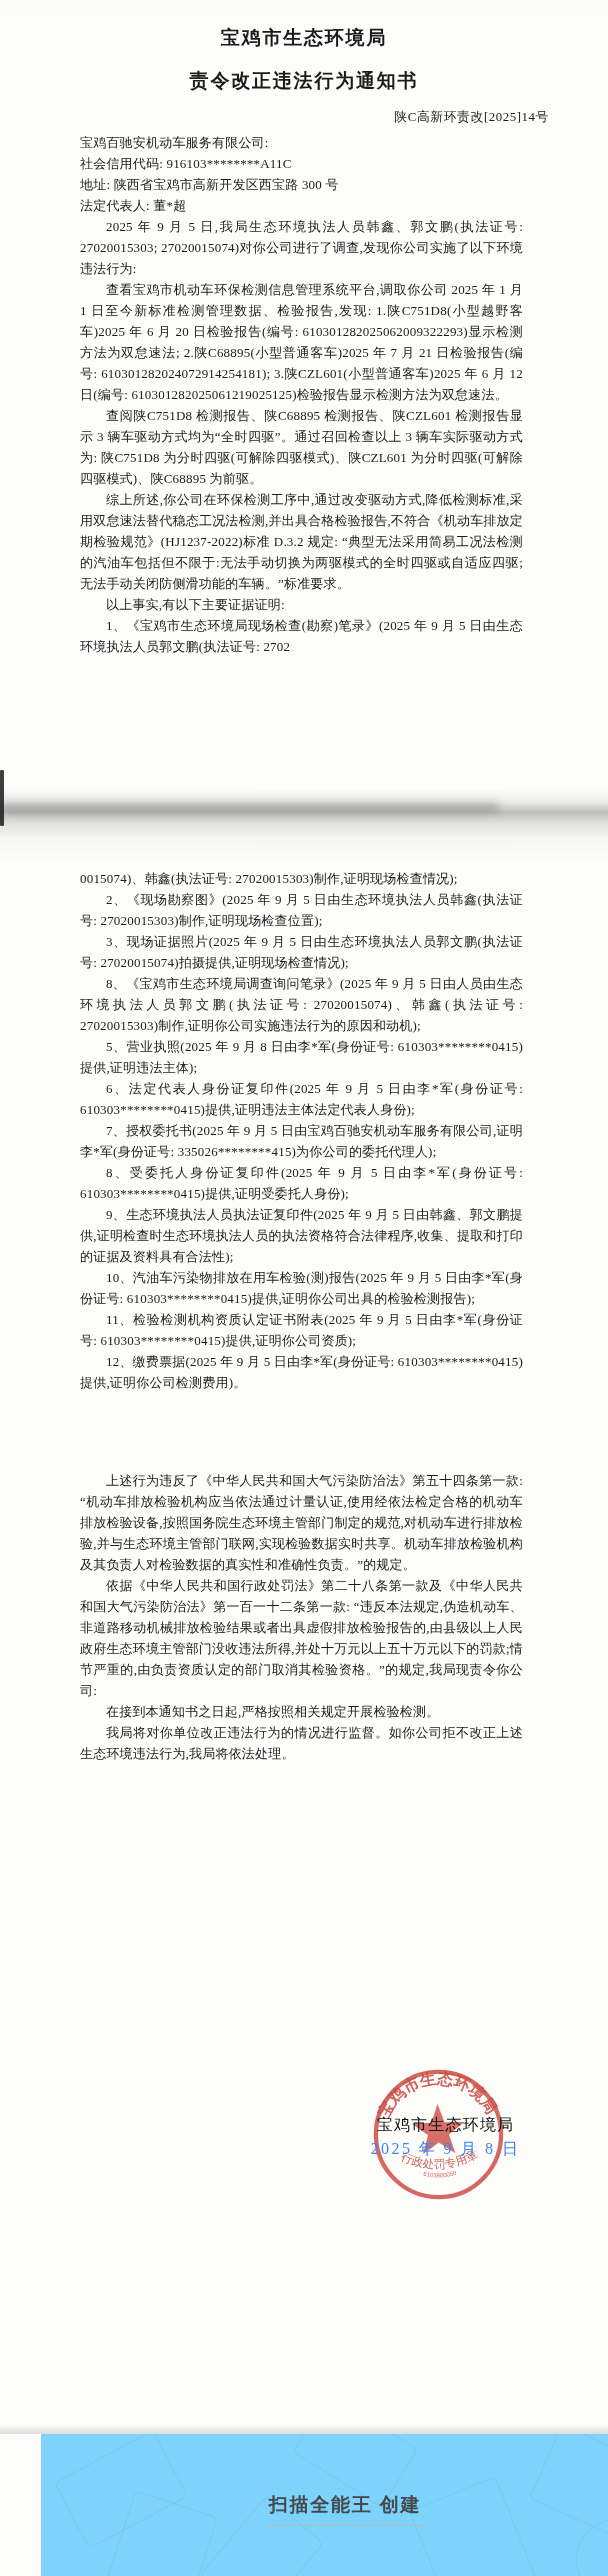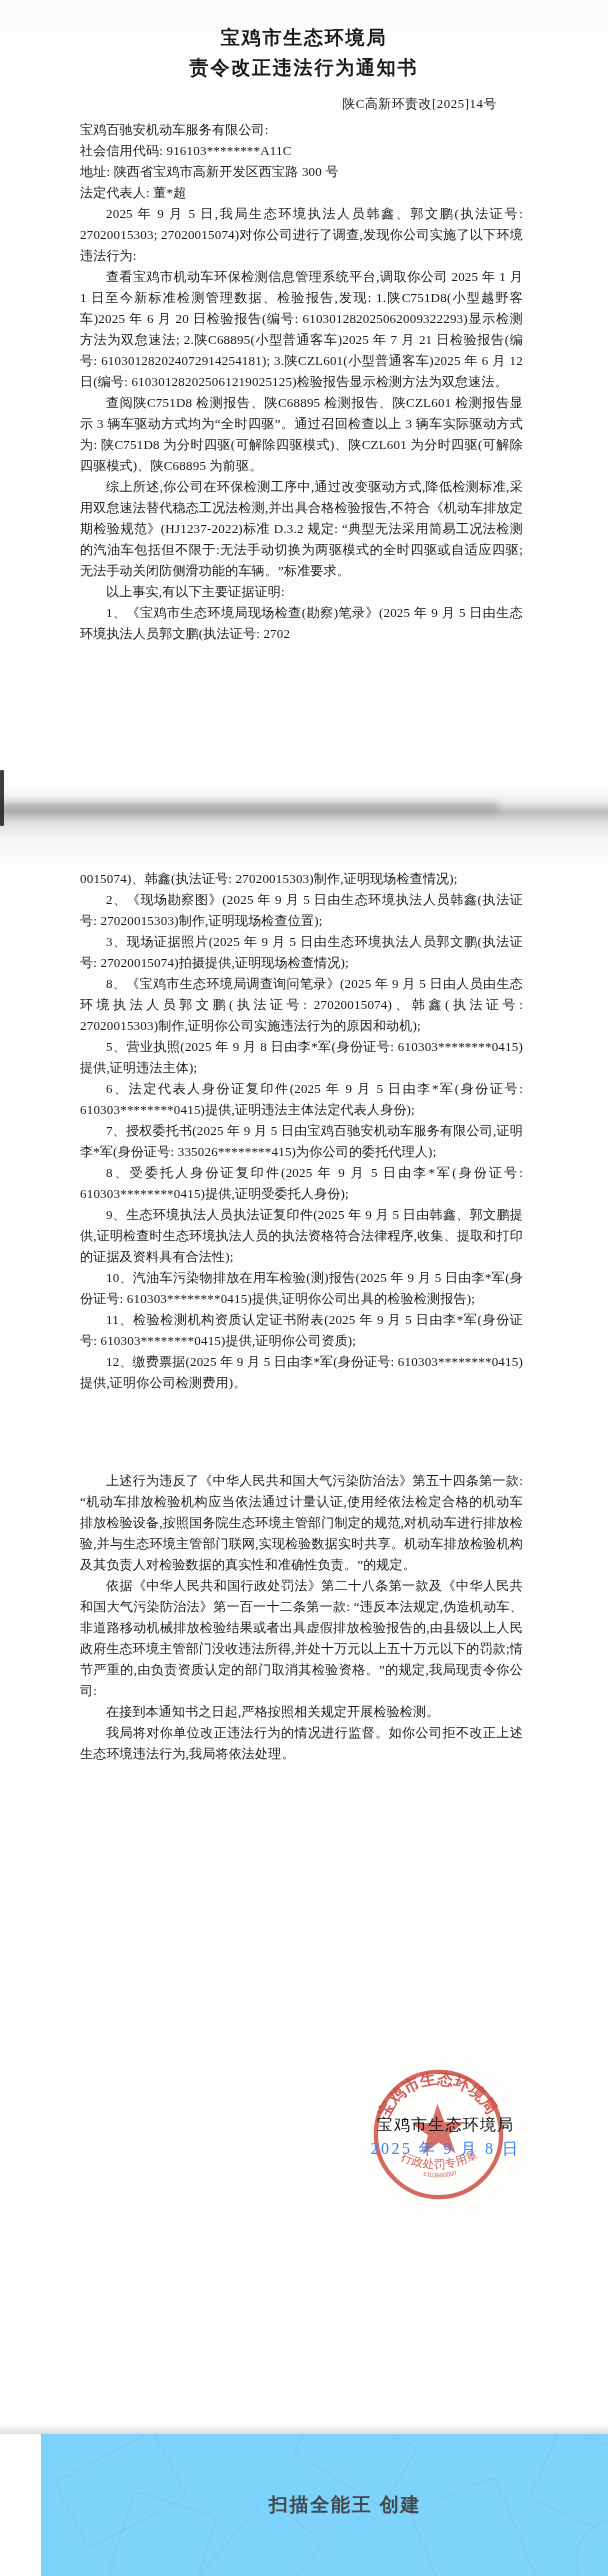--- a/index.html
+++ b/index.html
@@ -4,22 +4,22 @@
 <style>
   html,body{margin:0;padding:0;background:#ffffff;}
   .canvas{position:relative;width:608px;height:2576px;background:#fdfdfc;overflow:hidden;
           font-family:"Liberation Serif","DejaVu Serif",serif;color:#1b1b1b;}
 
   
   .page1{position:absolute;top:0;left:0;width:608px;height:788px;overflow:hidden;
          background:linear-gradient(180deg,#fbfbfa 0%,#fdfdfc 6%,#fdfdfc 100%);}
   .title{text-align:center;font-weight:bold;font-size:19px;line-height:27px;letter-spacing:1.8px;}
   .title-1{margin-top:24px;}
-  .title-2{margin-top:3px;}
-  .doc-number{margin-top:14.6px;padding-right:111px;text-align:right;font-size:12.8px;letter-spacing:0.6px;}
+  .title-2{margin-top:16px;}
+  .doc-number{margin-top:14.6px;padding-right:59px;text-align:right;font-size:12.8px;letter-spacing:0.6px;}
 
   .body-col{margin-left:80px;width:443px;font-size:13px;line-height:21px;
             text-align:justify;letter-spacing:0.2px;}
   .body-col p{margin:0;}
   .indent{text-indent:2em;}
   .page1 .body-col{margin-top:6px;}
 
   
   .gap-band{position:absolute;top:788px;left:0;width:608px;height:76px;
             background:linear-gradient(180deg,#fdfdfc 0%,#ececeb 18%,#bdbdbc 32%,#e3e3e2 48%,#f6f6f5 68%,#fdfdfc 100%);}

